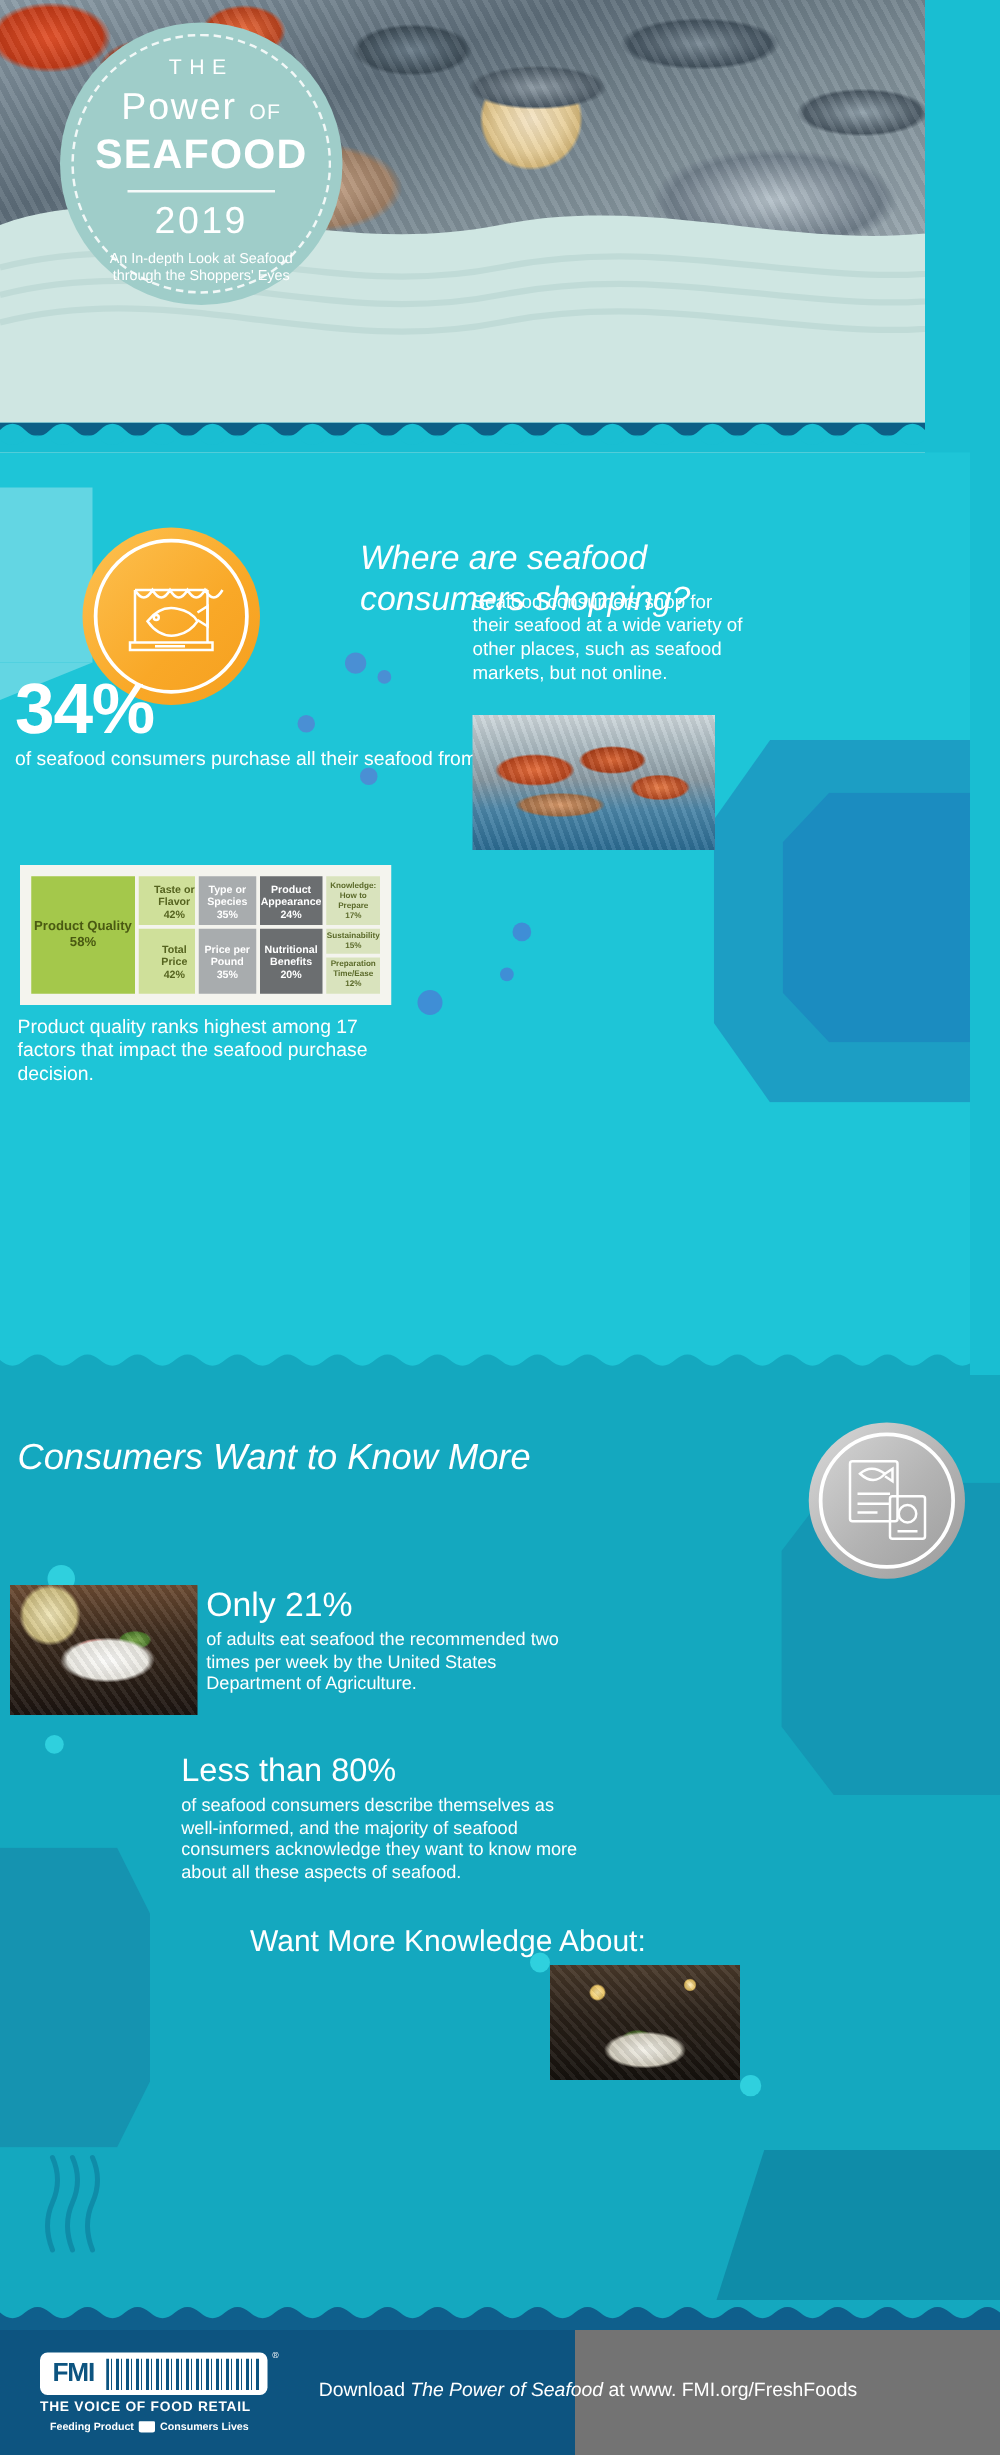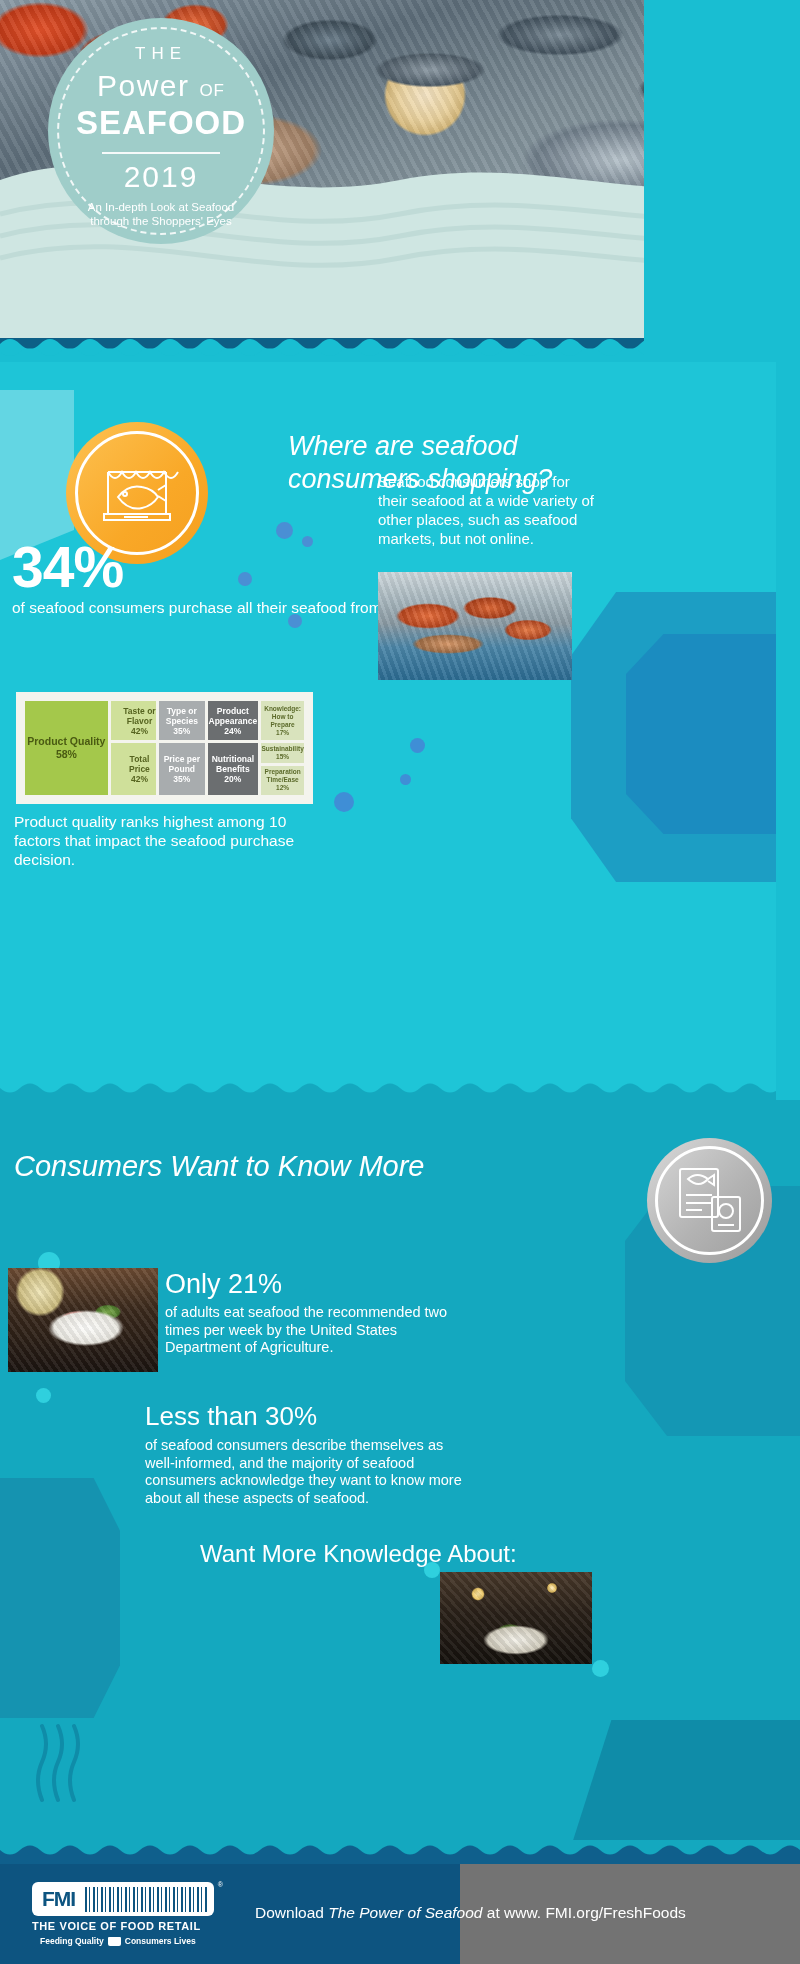--- a/index.html
+++ b/index.html
@@ -3,21 +3,21 @@
 <meta charset="utf-8">
 <style>
   * { margin:0; padding:0; box-sizing:border-box; }
   body {
     width:800px; height:1964px; position:relative; overflow:hidden;
     font-family:"Liberation Sans", sans-serif; background:#19bed2;
   }
   .page { position:absolute; inset:0; }
 
   
-  .hero { position:absolute; left:0; top:0; width:644px; height:362px; overflow:hidden; background:#cfe6e2;padding-left:12px; }
+  .hero { position:absolute; left:0; top:0; width:740px; height:362px; overflow:hidden; background:#cfe6e2;padding-left:12px; }
   .hero-photo {
     position:absolute; left:0; top:0; width:800px; height:195px;
     background:
       radial-gradient(ellipse 70px 40px at 40px 30px, #e2512a 0%, #c03a18 60%, transparent 70%),
       radial-gradient(ellipse 55px 32px at 120px 55px, #d8552f 0%, #a83c1d 65%, transparent 75%),
       radial-gradient(ellipse 45px 28px at 195px 25px, #e86a3a 0%, #b8431f 65%, transparent 75%),
       radial-gradient(ellipse 60px 26px at 330px 40px, #6d7f8c 0%, #3e4d58 70%, transparent 80%),
       radial-gradient(ellipse 70px 22px at 430px 70px, #8d9aa4 0%, #4d5b66 70%, transparent 80%),
       radial-gradient(ellipse 80px 26px at 560px 35px, #7b8b96 0%, #43525e 70%, transparent 80%),
       radial-gradient(ellipse 66px 24px at 690px 90px, #90a0aa 0%, #4a5863 70%, transparent 80%),
@@ -290,21 +290,21 @@
         <tr>
           <td class="c-sage">
             <span>Preparation Time/Ease</span><br>
             <span>12%</span>
           </td>
         </tr>
       </tbody>
         </table>
     </div>
 
-    <div class="factor-cap">Product quality ranks highest among 10 factors that impact the seafood purchase decision.</div>
+    <div class="factor-cap">Product quality ranks highest among 17 factors that impact the seafood purchase decision.</div>
 
     <div class="scallop-strip" style="top:716px;">
       <svg width="800" height="24" viewBox="0 0 800 24">
         <rect x="0" y="0" width="800" height="24" fill="#1ec5d7"></rect>
         <path d="M0,10 q10,9 20,0 q10,-9 20,0 q10,9 20,0 q10,-9 20,0 q10,9 20,0 q10,-9 20,0 q10,9 20,0 q10,-9 20,0 q10,9 20,0 q10,-9 20,0 q10,9 20,0 q10,-9 20,0 q10,9 20,0 q10,-9 20,0 q10,9 20,0 q10,-9 20,0 q10,9 20,0 q10,-9 20,0 q10,9 20,0 q10,-9 20,0 q10,9 20,0 q10,-9 20,0 q10,9 20,0 q10,-9 20,0 q10,9 20,0 q10,-9 20,0 q10,9 20,0 q10,-9 20,0 q10,9 20,0 q10,-9 20,0 q10,9 20,0 q10,-9 20,0 q10,9 20,0 q10,-9 20,0 q10,9 20,0 q10,-9 20,0 q10,9 20,0 q10,-9 20,0 q10,9 20,0 q10,-9 20,0 v14 h-800 Z" fill="#14a8bf"></path>
       </svg>
     </div>
   </div>
 
   <div class="sec2">
@@ -334,21 +334,21 @@
     </div>
 
     <div class="photo-plate"></div>
 
     <div class="blk21">
       <div class="hd">Only 21%</div>
       <div class="bd">of adults eat seafood the recommended two times per week by the United States Department of Agriculture.</div>
     </div>
 
     <div class="blk30">
-      <div class="hd">Less than 30%</div>
+      <div class="hd">Less than 80%</div>
       <div class="bd">of seafood consumers describe themselves as well-informed, and the majority of seafood consumers acknowledge they want to know more about all these aspects of seafood.</div>
     </div>
 
     <div class="want-hd">Want More Knowledge About:</div>
 
     <div class="photo-rest"></div>
 
     <div class="squiggle">
       <svg width="58" height="84" viewBox="0 0 58 84" fill="none" stroke="#0f8ca8" stroke-width="4" stroke-linecap="round">
         <path d="M8,80 q-8,-20 0,-38 q8,-18 0,-36"></path>
@@ -368,21 +368,21 @@
   <div class="footer">
     <div class="footer-left"></div>
 
     <div class="fmi-logo">
       <span class="fmi-word">FMI</span>
       <span class="fmi-bars"></span>
       <span class="fmi-reg">®</span>
     </div>
     <div class="fmi-tag1">THE VOICE OF FOOD RETAIL</div>
     <div class="fmi-tag2">
-      <span>Feeding Quality</span>
+      <span>Feeding Product</span>
       <span class="cart"></span>
       <span>Consumers Lives</span>
     </div>
 
     <div class="footer-text">
       <span>Download </span><i>The Power of Seafood</i><span> at www. FMI.org/FreshFoods</span>
     </div>
   </div>
 
 </div>

